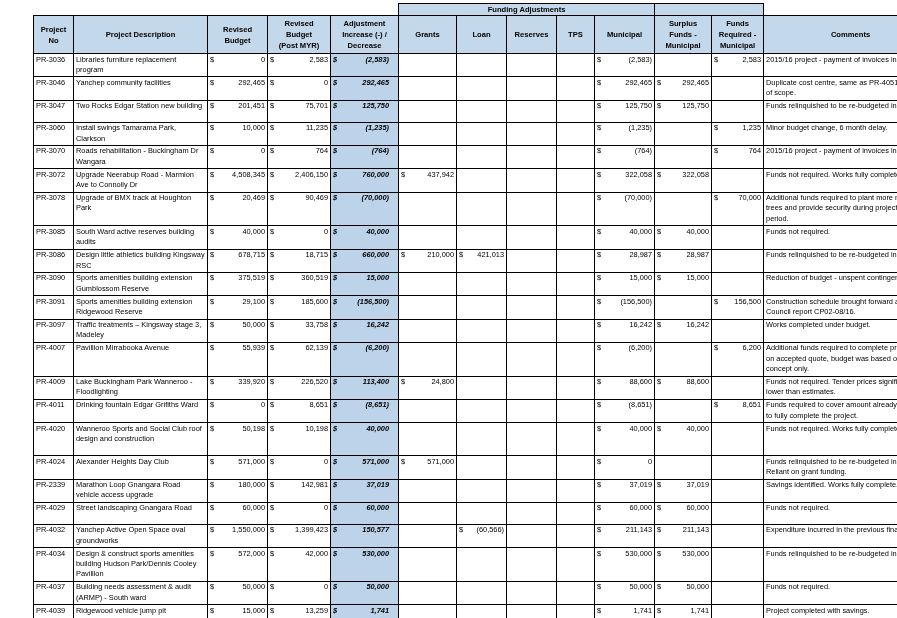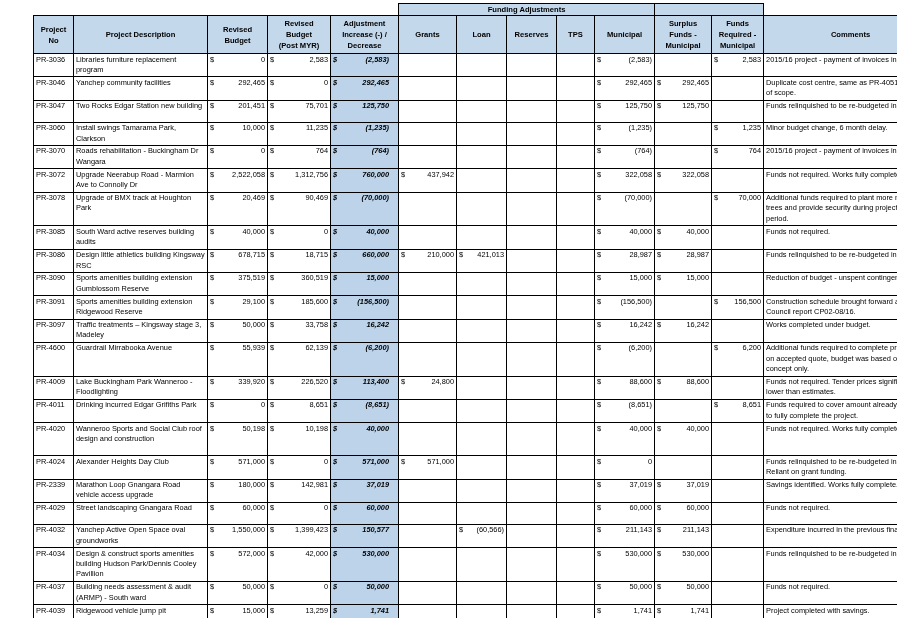--- a/index.html
+++ b/index.html
@@ -363,27 +363,27 @@
             </div>
           </td>
           <td class="txt">2015/16 project - payment of invoices in 2016/17.</td>
         </tr>
         <tr style="height: 22px;">
           <td class="no">PR-3072</td>
           <td class="txt">Upgrade Neerabup Road - Marmion Ave to Connolly Dr</td>
           <td class="money">
             <div class="mw">
               <span class="sym">$</span>
-              <span class="num">2,522,058</span>
-            </div>
-          </td>
-          <td class="money">
-            <div class="mw">
-              <span class="sym">$</span>
-              <span class="num">1,312,756</span>
+              <span class="num">4,508,345</span>
+            </div>
+          </td>
+          <td class="money">
+            <div class="mw">
+              <span class="sym">$</span>
+              <span class="num">2,406,150</span>
             </div>
           </td>
           <td class="money adj">
             <div class="mw">
               <span class="sym">$</span>
               <span class="num">760,000</span>
             </div>
           </td>
           <td class="money">
             <div class="mw">
@@ -653,22 +653,22 @@
           <td class="money">
             <div class="mw">
               <span class="sym">$</span>
               <span class="num">16,242</span>
             </div>
           </td>
           <td class="money empty"></td>
           <td class="txt">Works completed under budget.</td>
         </tr>
         <tr style="height: 33px;">
-          <td class="no">PR-4600</td>
-          <td class="txt">Guardrail Mirrabooka Avenue</td>
+          <td class="no">PR-4007</td>
+          <td class="txt">Pavillion Mirrabooka Avenue</td>
           <td class="money">
             <div class="mw">
               <span class="sym">$</span>
               <span class="num">55,939</span>
             </div>
           </td>
           <td class="money">
             <div class="mw">
               <span class="sym">$</span>
               <span class="num">62,139</span>
@@ -739,21 +739,21 @@
             <div class="mw">
               <span class="sym">$</span>
               <span class="num">88,600</span>
             </div>
           </td>
           <td class="money empty"></td>
           <td class="txt">Funds not required. Tender prices significantly lower than estimates.</td>
         </tr>
         <tr style="height: 22px;">
           <td class="no">PR-4011</td>
-          <td class="txt">Drinking incurred Edgar Grifiths Park</td>
+          <td class="txt">Drinking fountain Edgar Grifiths Ward</td>
           <td class="money">
             <div class="mw">
               <span class="sym">$</span>
               <span class="num">0</span>
             </div>
           </td>
           <td class="money">
             <div class="mw">
               <span class="sym">$</span>
               <span class="num">8,651</span>

